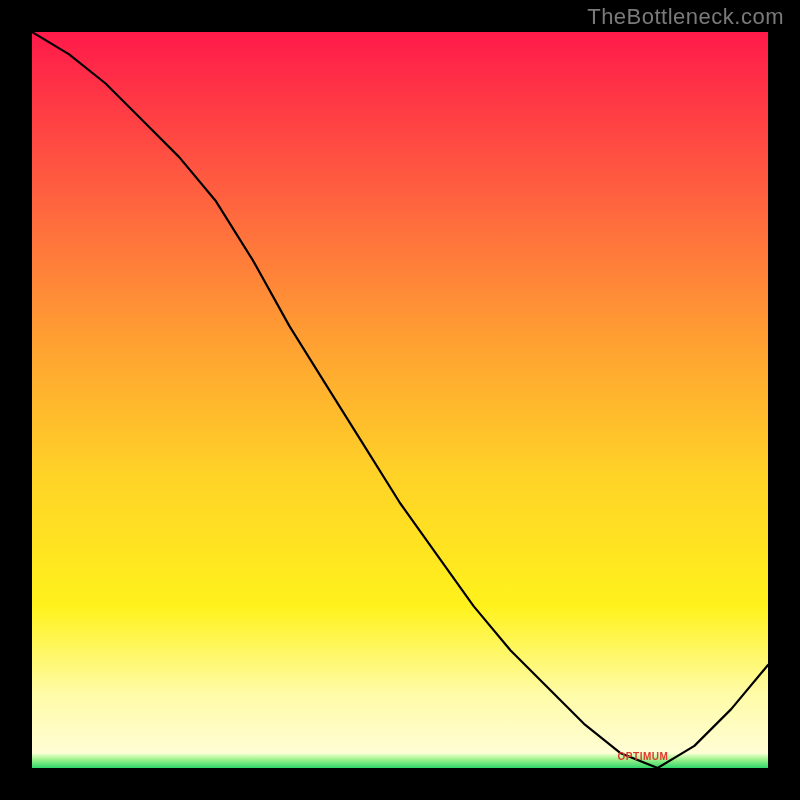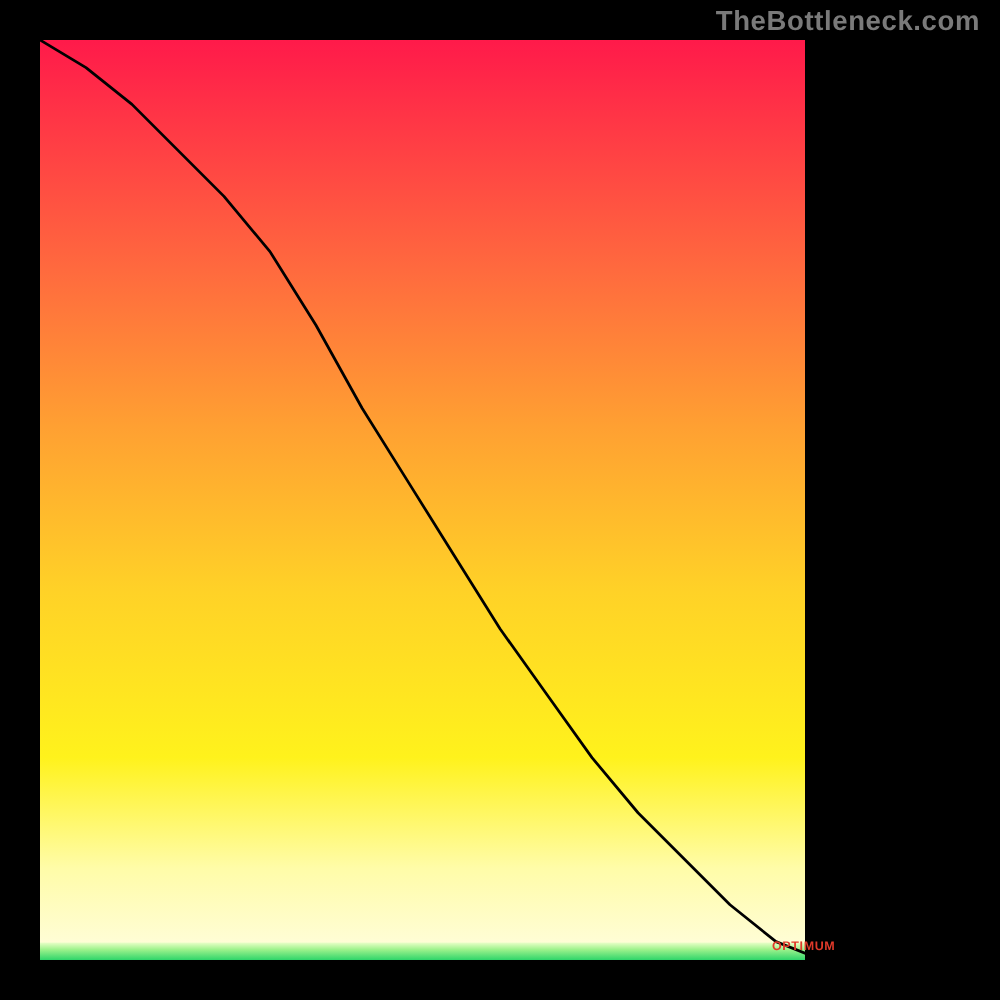--- a/index.html
+++ b/index.html
@@ -16,29 +16,29 @@
     width: 800px;
     height: 800px;
     background: #000;
   }
   .watermark {
     position: absolute;
     top: 4px;
     right: 16px;
     color: #7a7a7a;
     font-size: 22px;
-    font-weight: 700;
+    font-weight: 400;
     letter-spacing: 0.5px;
   }
   
   .plot {
     position: absolute;
     left: 32px;
     top: 32px;
-    width: 612px;
+    width: 736px;
     height: 736px;
     
     background: linear-gradient(
       to bottom,
       #ff1a4a 0%,
       #ff3a45 10%,
       #ff6a3e 25%,
       #ffa032 42%,
       #ffd227 60%,
       #fff21c 78%,

